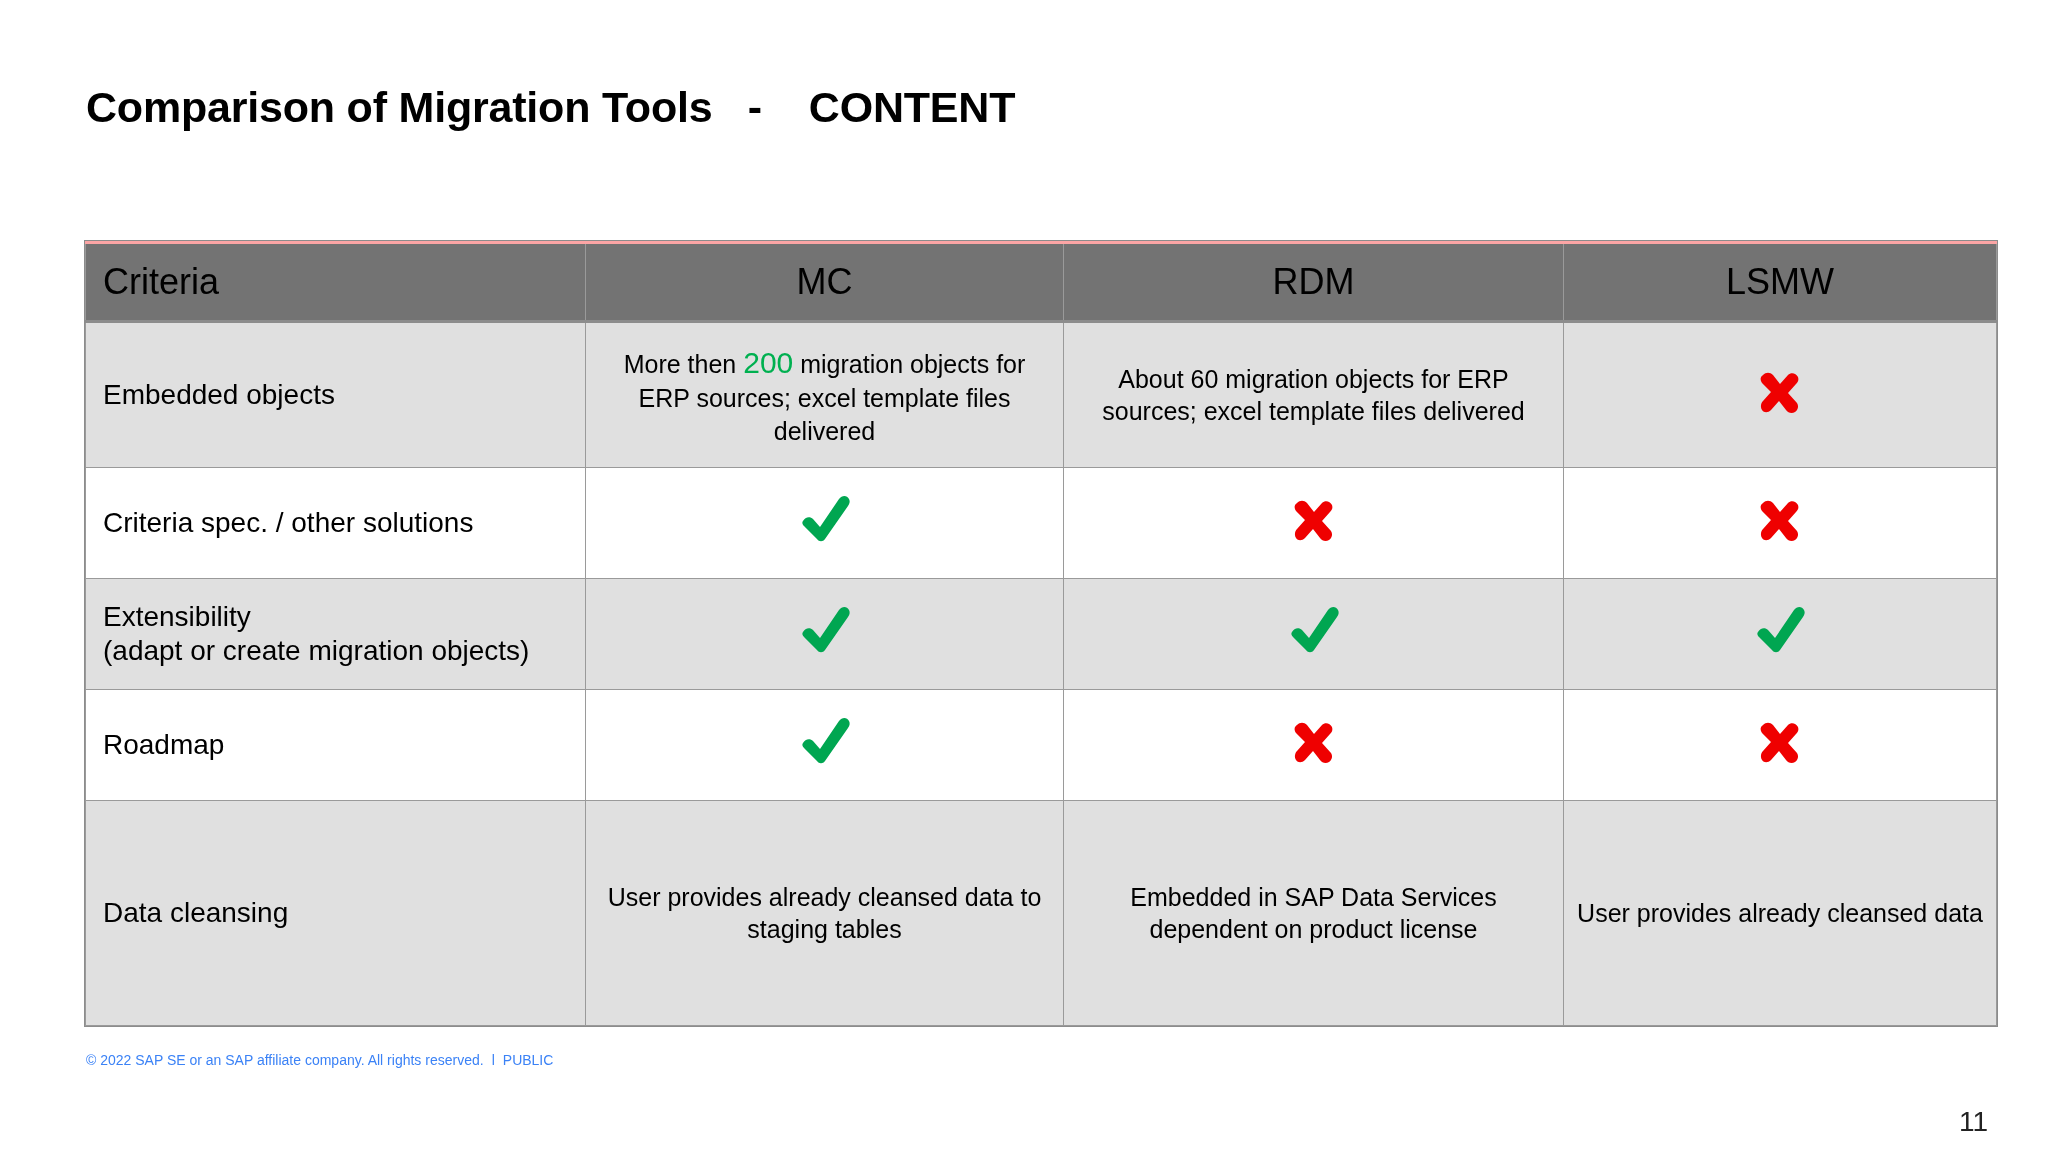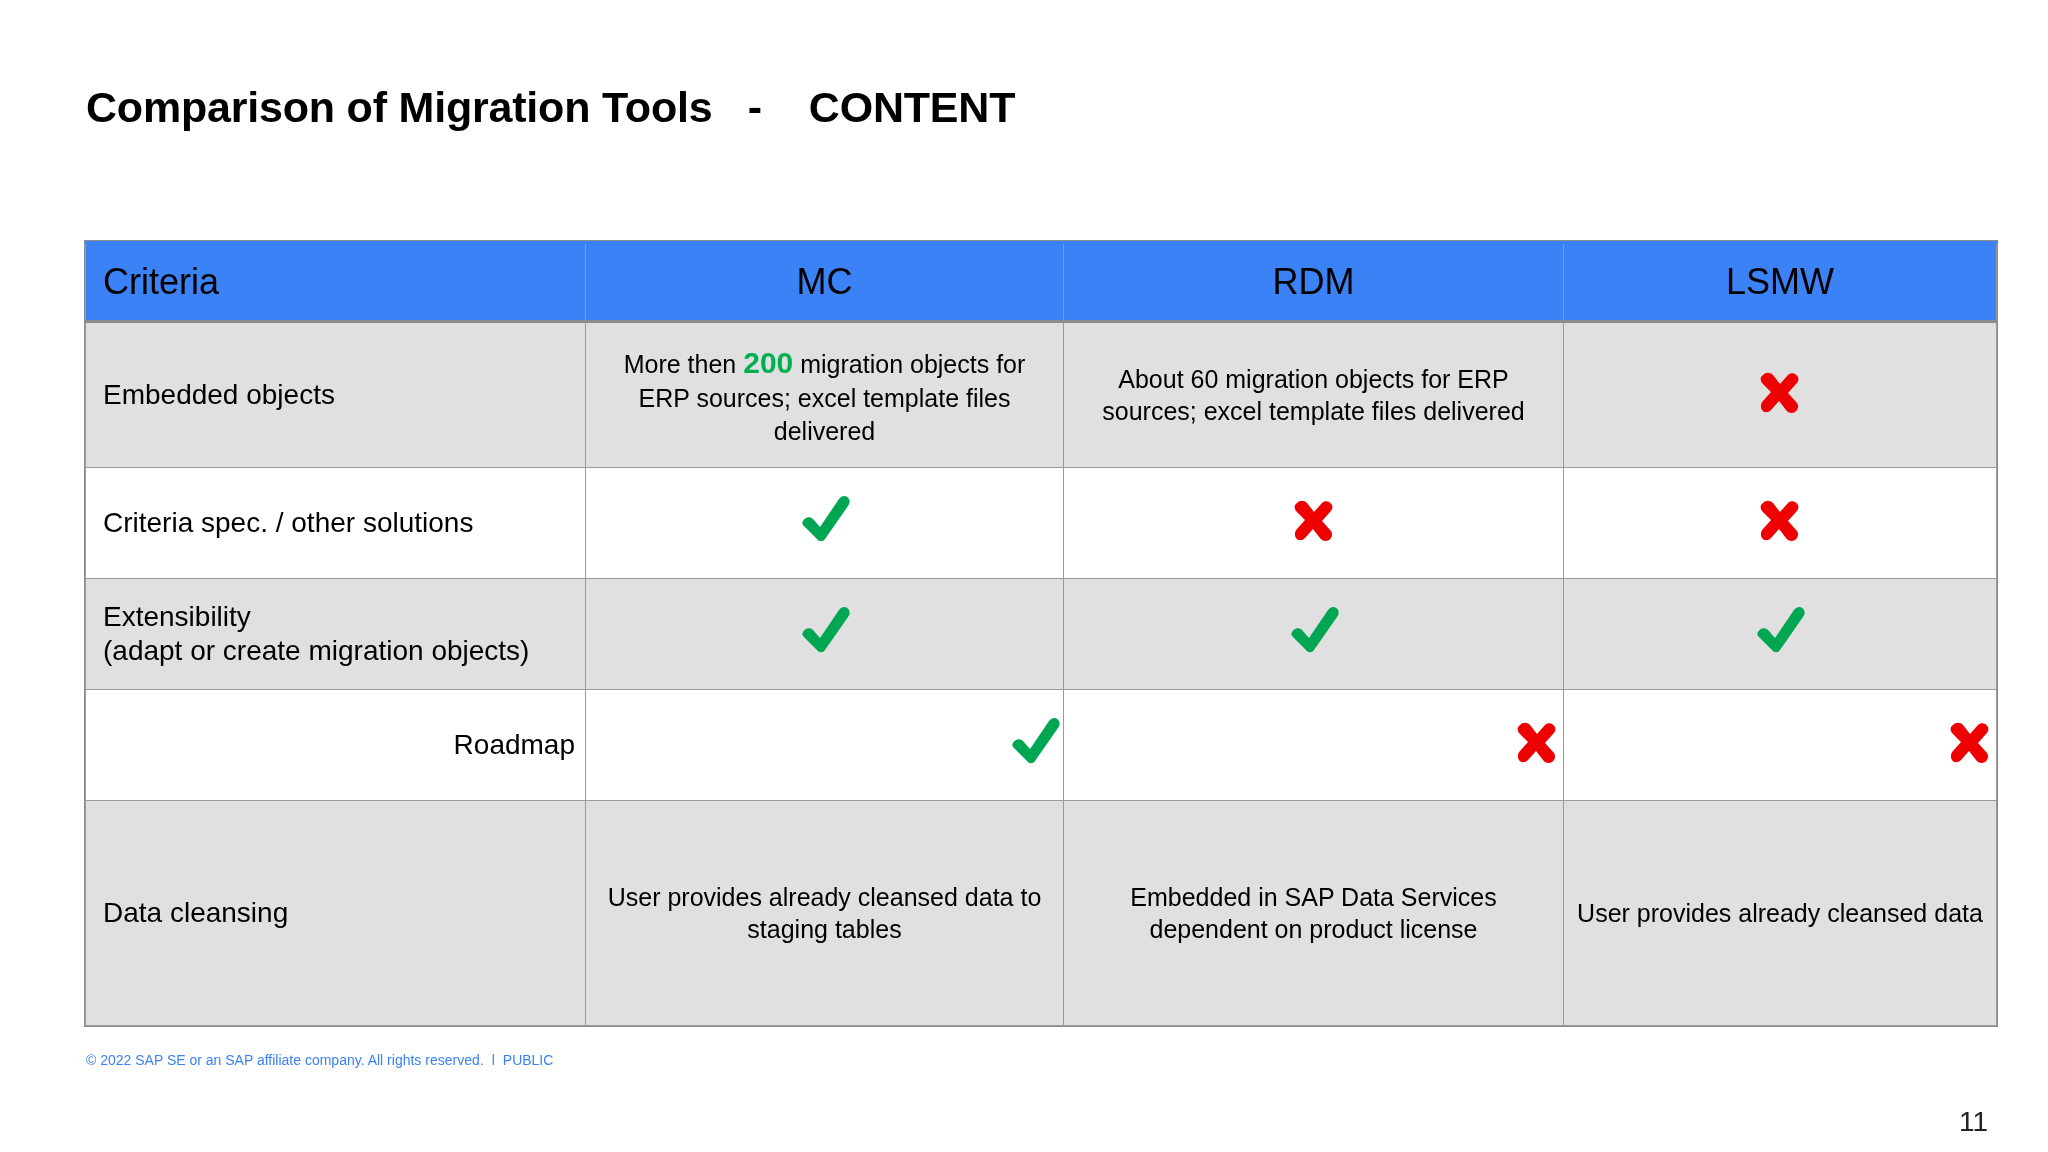--- a/index.html
+++ b/index.html
@@ -50,23 +50,23 @@
   }
 
   col.c-criteria { width: 500px; }
   col.c-mc       { width: 478px; }
   col.c-rdm      { width: 500px; }
   col.c-lsmw     { width: 433px; }
 
   
   .hdr-row th {
     height: 76px;
-    background: #3b82f6;
+    background: #737373;
     border-bottom: 3px solid #8c8c8c;
-    border-top: 3px solid #3b82f6;
+    border-top: 3px solid #fca5a5;
   }
   .hdr-criteria {
     text-align: left;
     padding-left: 17px !important;
     font-size: 36px;
     font-weight: bold;
   }
   .hdr-col {
     text-align: center;
     font-size: 36px;
@@ -96,26 +96,26 @@
     line-height: 1.3;
     padding: 6px 12px !important;
   }
   .val-cell.mark {
     padding: 0 !important;
   }
 
   .r-h1 td { height: 132px; }
   .r-h2 td { height: 110px; }
   .r-h3 td { height: 110px; }
-  .r-h4 td { height: 110px; text-align: right; }
+  .r-h4 td { height: 110px; }
   .r-h5 td { height: 212px; }
 
   .hl-200 {
     color: #00b050;
-    font-weight: bold;
+    font-weight: normal;
     font-size: 30px;
   }
 
   
   .mark-icon {
     display: inline-block;
     line-height: 1;
   }
   .mark-icon svg { display: block; }
 

